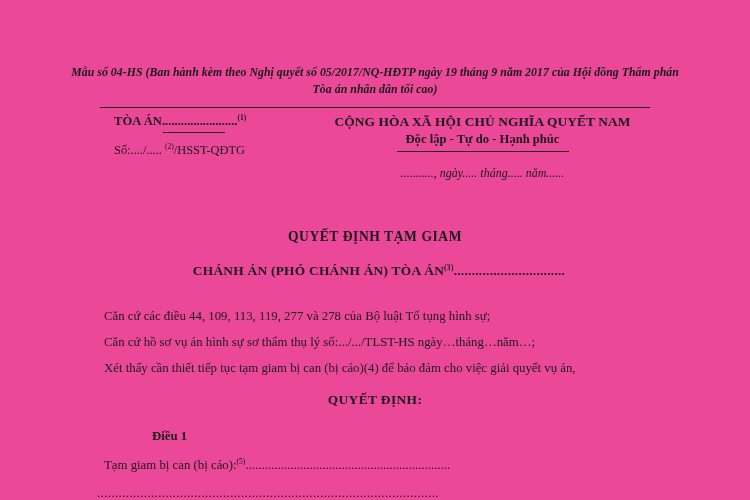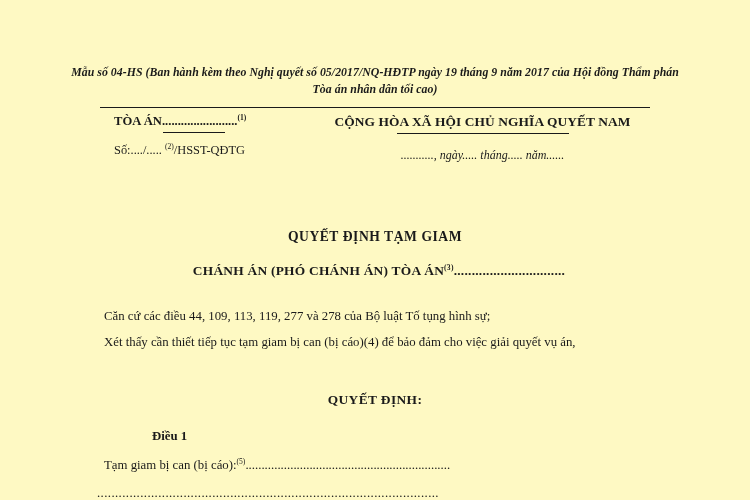--- a/index.html
+++ b/index.html
@@ -14,21 +14,21 @@
     overflow: hidden;
     font-family: "Liberation Serif", "DejaVu Serif", serif;
     color: #1a1a1a;
     -webkit-font-smoothing: antialiased;
   }
 
   .page {
     position: relative;
     width: 750px;
     height: 500px;
-    background: #fef9c3;
+    background: #ec4899;
     box-sizing: border-box;
   }
 
   
   .form-note {
     position: absolute;
     left: 68px;
     top: 64px;
     width: 614px;
     text-align: center;
@@ -221,32 +221,34 @@
   <div class="letterhead">
 
     <div class="lh-left">
       <div class="court-line"><span>TÒA ÁN</span><span class="dots">........................</span><span class="sup">(1)</span></div>
       <div class="court-underline"></div>
       <div class="so-line"><span>Số:..../.....</span> <span class="sup">(2)</span><span>/HSST-QĐTG</span></div>
     </div>
 
     <div class="lh-right">
       <div class="nation-title">CỘNG HÒA XÃ HỘI CHỦ NGHĨA QUYẾT NAM</div>
+      <div class="nation-motto">Độc lập - Tự do - Hạnh phúc</div>
       <div class="motto-underline"></div>
       <div class="date-line">..........., ngày..... tháng..... năm......</div>
     </div>
 
   </div>
 
   <div class="doc-title">QUYẾT ĐỊNH TẠM GIAM</div>
 
   <div class="doc-subtitle"><span>CHÁNH ÁN (PHÓ CHÁNH ÁN) TÒA ÁN</span><span class="sup">(3)</span><span>...............................</span></div>
 
   <div class="body-block">
     <div class="body-p">Căn cứ các điều 44, 109, 113, 119, 277 và 278 của Bộ luật Tố tụng hình sự;</div>
+    <div class="body-p">Căn cứ hồ sơ vụ án hình sự sơ thẩm thụ lý số:.../.../TLST-HS ngày…tháng…năm…;</div>
     <div class="body-p">Xét thấy cần thiết tiếp tục tạm giam bị can (bị cáo)(4) để bảo đảm cho việc giải quyết vụ án,</div>
   </div>
 
   <div class="decision-heading">QUYẾT ĐỊNH:</div>
 
   <div class="article-label">Điều 1</div>
 
   <div class="article-text"><span>Tạm giam bị can (bị cáo):</span><span class="sup">(5)</span><span>................................................................</span></div>
 
   <div class="trailing-dots">...............................................................................................</div>

